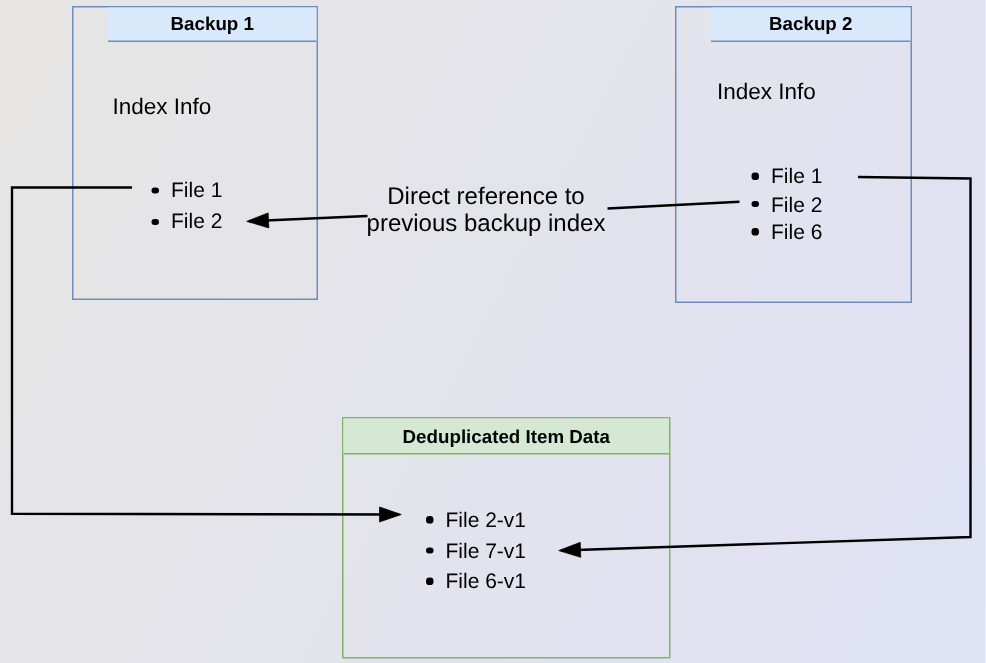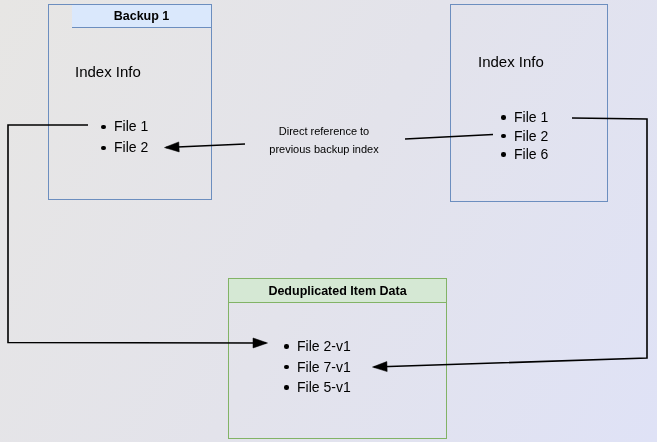--- a/index.html
+++ b/index.html
@@ -52,21 +52,21 @@
   #b1-list li { line-height: 21px; }
   #b1-list .dot { top: 8.5px; }
   #b2-list li { line-height: 18.5px; }
   #b2-list .dot { top: 7px; }
   #dd-list li { line-height: 20.7px; }
   #dd-list .dot { top: 8px; }
   .annotation {
     position: absolute;
     left: 234px; top: 123px; width: 180px;
     text-align: center;
-    font-size: 11px; line-height: 17.5px; color: #000;
+    font-size: 16px; line-height: 17.5px; color: #000;
     z-index: 6;
   }
   svg.connectors {
     position: absolute; left: 0; top: 0;
     z-index: 5; pointer-events: none;
   }
 </style>
 </head>
 <body>
 
@@ -83,20 +83,23 @@
         <span>File 1</span>
       </li>
       <li>
         <span class="dot"></span>
         <span>File 2</span>
       </li>
     </ul>
   </div>
 
   <div class="box blue" style="left:450px; top:4px; width:158px; height:198px;">
+    <div class="box-header">
+      <span>Backup 2</span>
+    </div>
     <div class="subtitle" style="left:27px; top:48px;">Index Info</div>
     <ul class="file-list" id="b2-list" style="left:47px; top:103px;">
       <li>
         <span class="dot"></span>
         <span>File 1</span>
       </li>
       <li>
         <span class="dot"></span>
         <span>File 2</span>
       </li>
@@ -115,21 +118,21 @@
       <li>
         <span class="dot"></span>
         <span>File 2-v1</span>
       </li>
       <li>
         <span class="dot"></span>
         <span>File 7-v1</span>
       </li>
       <li>
         <span class="dot"></span>
-        <span>File 5-v1</span>
+        <span>File 6-v1</span>
       </li>
     </ul>
   </div>
 
   <div class="annotation">
     <div>Direct reference to</div>
     <div>previous backup index</div>
   </div>
 
   <svg class="connectors" width="657" height="442" viewBox="0 0 657 442">

